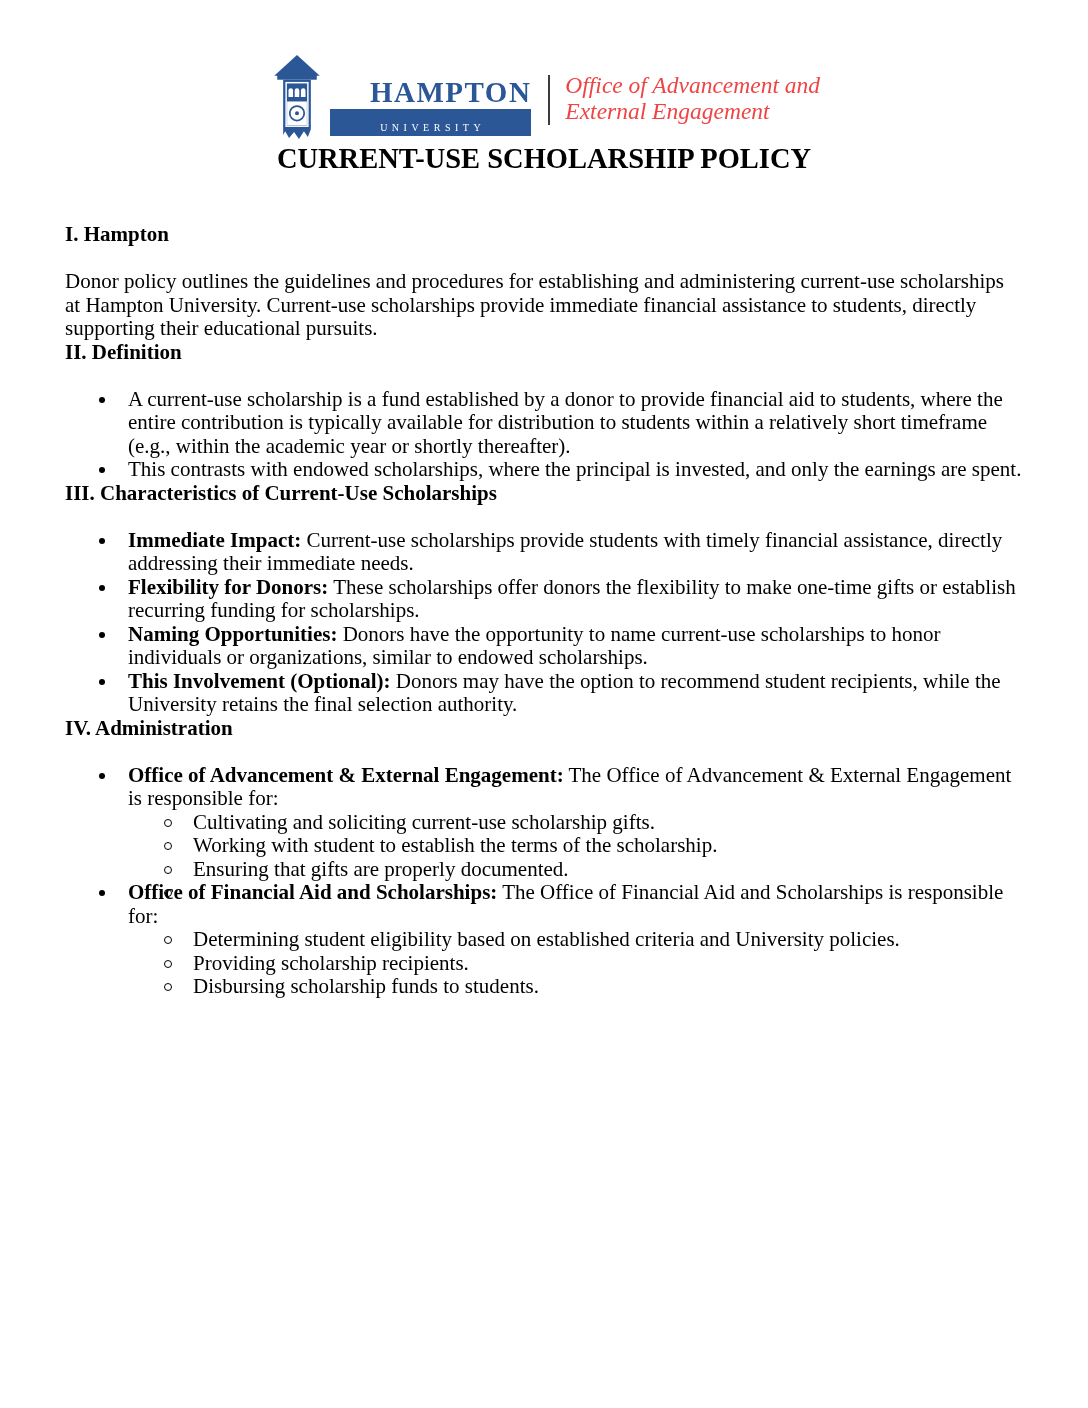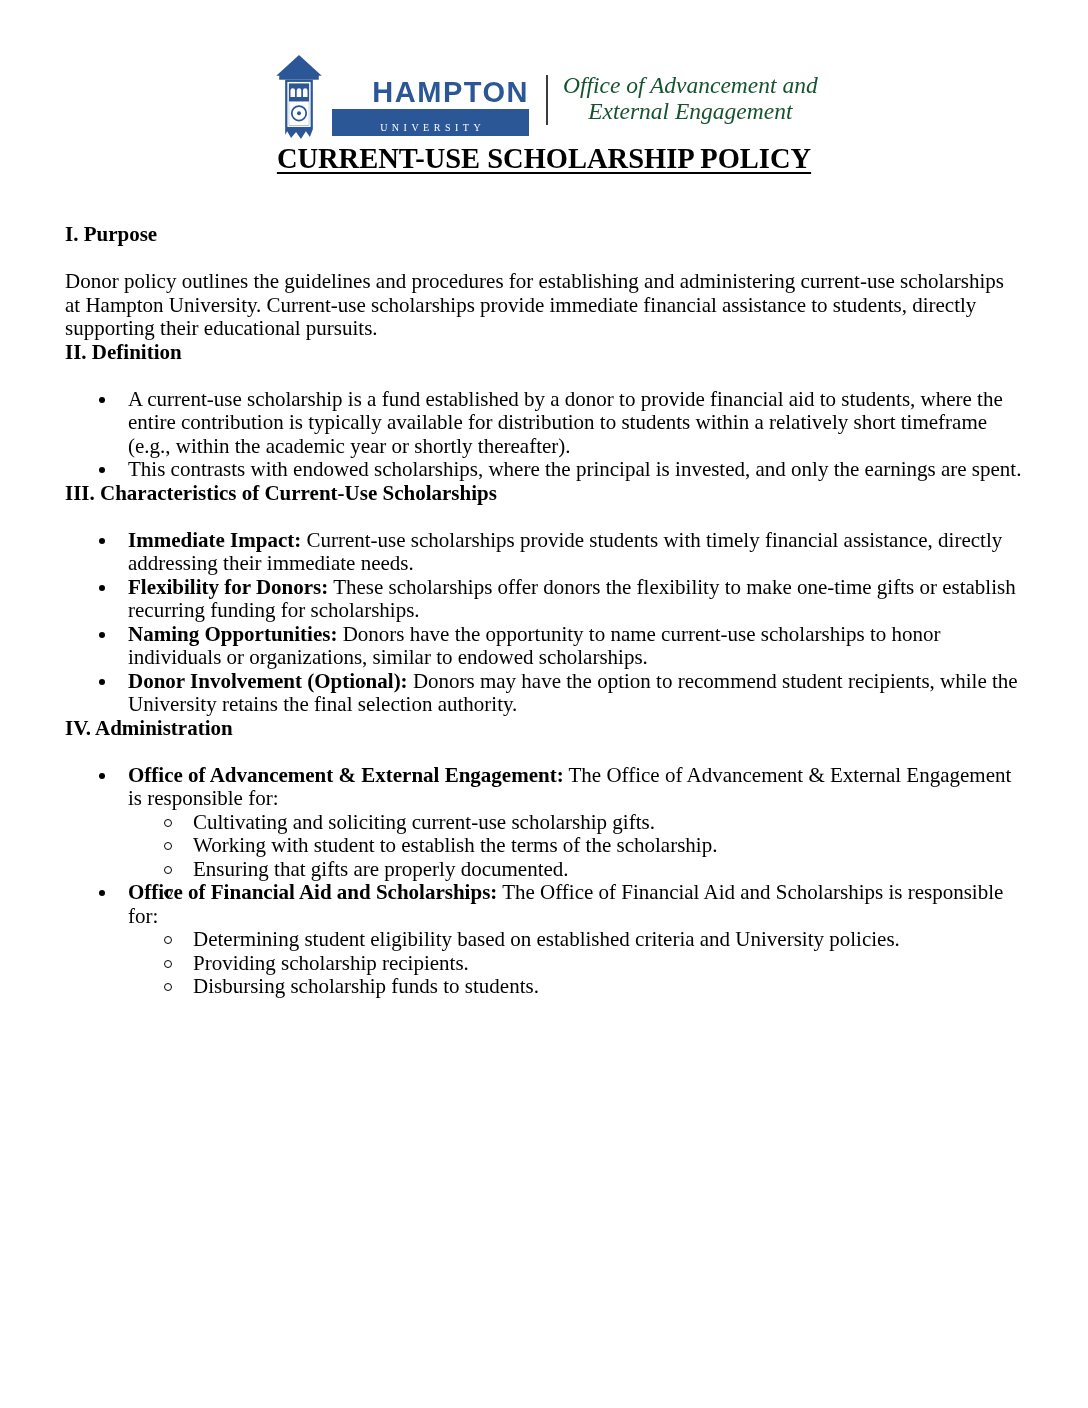--- a/index.html
+++ b/index.html
@@ -8,39 +8,39 @@
     width:1088px; height:1408px; background:#fff; overflow:hidden;
     font-family:"Liberation Serif", serif;
     font-size:21px; line-height:23.5px; color:#000;
     padding:55px 65px 0 65px; position:relative; margin:0 auto;
   }
   
   .logo-row { display:flex; justify-content:center; align-items:flex-start; }
   .tower { width:58px; height:87px; color:var(--brand,#2b5797); flex:0 0 auto; margin-right:4px; }
   .wordmark { color:var(--brand,#2b5797); padding-top:23px; flex:0 0 auto; }
   .brand {
-    font-family:Liberation Sans, sans-serif; font-weight:bold;
+    font-family:Liberation Serif, serif; font-weight:bold;
     font-size:29px; line-height:29px; letter-spacing:1.5px;margin-left:40px;
   }
   .brand-bar {
     background:var(--brand,#2b5797); color:#fff; text-align:center;
     font-size:10px; line-height:10px; letter-spacing:4.5px;
     padding:14px 2px 3px 6px; margin-top:2px;
   }
   .logo-divider { width:2px; height:50px; background:#3c3c3c; margin:20px 15px 0 17px; flex:0 0 auto; }
   .office {
     font-style:italic; font-size:23.5px; line-height:25.5px;
-    color:#14532d; padding-top:18px; flex:0 0 auto;text-align:center;
+    color:#ef4444; padding-top:18px; flex:0 0 auto;
   }
   
   .doc-title {
     text-align:center; font-weight:bold; font-size:28.5px; line-height:32px;
     margin-top:1px;
   }
-  .doc-title span { text-decoration:underline; text-decoration-thickness:2px; text-underline-offset:4px; }
+  .doc-title span { text-decoration-thickness:2px; text-underline-offset:4px; }
   
   .section.first { margin-top:48px; }
   .section { }
   .heading { font-weight:bold; margin-bottom:23.5px; }
   .para { margin:0; }
   ul { list-style:none; }
   .blist > li { position:relative; padding-left:63px; }
   .dot {
     position:absolute; left:34px; top:9px;
     width:6px; height:6px; border-radius:50%; background:#000;
@@ -83,21 +83,21 @@
       <div>Office of Advancement and</div>
       <div>External Engagement</div>
     </div>
   </div>
 
   <div class="doc-title">
     <span>CURRENT-USE SCHOLARSHIP POLICY</span>
   </div>
 
   <div class="section first">
-    <div class="heading">I. Purpose</div>
+    <div class="heading">I. Hampton</div>
     <p class="para">Donor policy outlines the guidelines and procedures for establishing and administering current-use scholarships at Hampton University. Current-use scholarships provide immediate financial assistance to students, directly supporting their educational pursuits.</p>
   </div>
 
   <div class="section">
     <div class="heading">II. Definition</div>
     <ul class="blist">
       <li>
         <span class="dot"></span>
         <span>A current-use scholarship is a fund established by a donor to provide financial aid to students, where the entire contribution is typically available for distribution to students within a relatively short timeframe (e.g., within the academic year or shortly thereafter).</span>
       </li>
@@ -118,21 +118,21 @@
       <li>
         <span class="dot"></span>
         <b class="lead">Flexibility for Donors:</b><span> These scholarships offer donors the flexibility to make one-time gifts or establish recurring funding for scholarships.</span>
       </li>
       <li>
         <span class="dot"></span>
         <b class="lead">Naming Opportunities:</b><span> Donors have the opportunity to name current-use scholarships to honor individuals or organizations, similar to endowed scholarships.</span>
       </li>
       <li>
         <span class="dot"></span>
-        <b class="lead">Donor Involvement (Optional):</b><span> Donors may have the option to recommend student recipients, while the University retains the final selection authority.</span>
+        <b class="lead">This Involvement (Optional):</b><span> Donors may have the option to recommend student recipients, while the University retains the final selection authority.</span>
       </li>
     </ul>
   </div>
 
   <div class="section">
     <div class="heading">IV. Administration</div>
     <ul class="blist">
       <li>
         <span class="dot"></span>
         <b class="lead">Office of Advancement &amp; External Engagement:</b><span> The Office of Advancement &amp; External Engagement is responsible for:</span>

